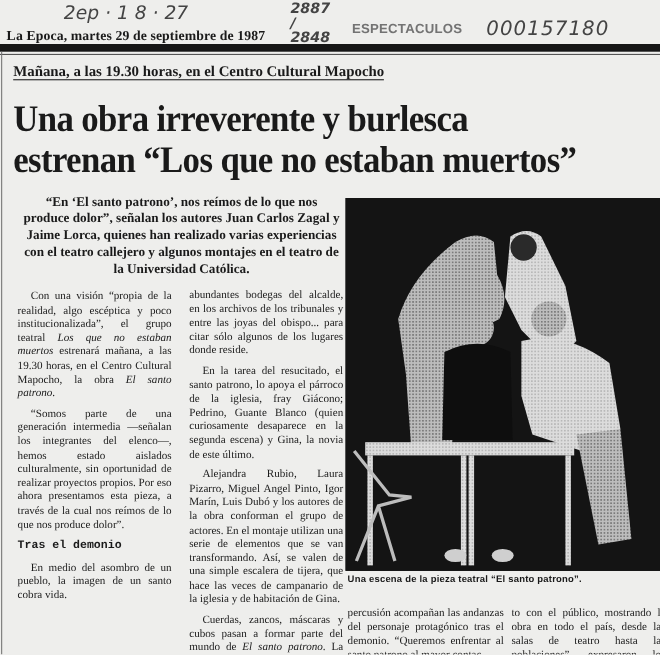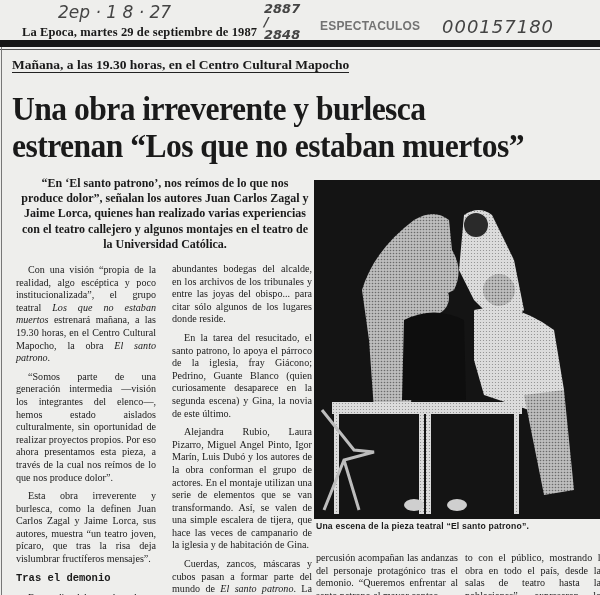--- a/index.html
+++ b/index.html
@@ -3,21 +3,21 @@
 <meta charset="utf-8">
 <style>
   html, body { margin:0; padding:0; }
   body {
     width:600px; height:595px; overflow:hidden; position:relative;
     background:#eeeeec;
     font-family:"Liberation Serif", serif; color:#1a1a1a;
   }
   .abs { position:absolute; }
   .hand { font-family:"DejaVu Sans", sans-serif; font-weight:300; color:#444; font-style:italic; }
-  .masthead-left { left:22px; top:25px; font-size:12.5px; font-weight:bold; letter-spacing:0.1px; }
+  .masthead-left { left:6px; top:25px; font-size:12.5px; font-weight:bold; letter-spacing:0.1px; }
   .section { left:320px; top:19px; font-family:"Liberation Sans", sans-serif; font-weight:900; font-size:12px; letter-spacing:0.2px; color:#737373; }
   .rule { left:0; top:40px; width:600px; height:7px; background:#161616; }
   .rule2 { left:0; top:49px; width:600px; height:1px; background:#555; }
   .leftborder { left:1px; top:47px; width:1px; height:548px; background:#777; }
   .kicker { left:12px; top:57px; font-size:13.5px; font-weight:bold; border-bottom:1px solid #222; line-height:15px; }
   .headline { left:12px; top:90px; width:590px; font-size:34px; line-height:37px; font-weight:bold; letter-spacing:-0.6px; transform:scaleX(0.93); transform-origin:left top; white-space:nowrap; }
   .lede { left:20px; top:176px; width:290px; font-size:12px; line-height:15.2px; font-weight:bold; text-align:center; }
   .col { font-size:10.1px; line-height:12.6px; text-align:justify; hyphens:manual; }
   .col p { margin:0 0 6px 0; text-indent:12px; }
   .col h4 { margin:6px 0 8px 0; font-size:10.5px; font-weight:bold; font-family:Liberation Mono, monospace; }
@@ -45,22 +45,21 @@
 <div class="abs kicker">Mañana, a las 19.30 horas, en el Centro Cultural Mapocho</div>
 <div class="abs headline">
   <div>Una obra irreverente y burlesca</div>
   <div>estrenan “Los que no estaban muertos”</div>
 </div>
 
 <div class="abs lede">“En ‘El santo patrono’, nos reímos de lo que nos produce dolor”, señalan los autores Juan Carlos Zagal y Jaime Lorca, quienes han realizado varias experiencias con el teatro callejero y algunos montajes en el teatro de la Universidad Católica.</div>
 
 <div class="abs col col1">
   <p><span>Con una visión “propia de la realidad, algo escéptica y poco institucionalizada”, el grupo teatral </span><i>Los que no estaban muertos</i><span> estrenará mañana, a las 19.30 horas, en el Centro Cultural Mapocho, la obra </span><i>El santo patrono</i><span>.</span></p>
-  <p>“Somos parte de una generación intermedia —visión los integrantes del elenco—, hemos estado aislados culturalmente, sin oportunidad de realizar proyectos propios. Por eso ahora presentamos esta pieza, a través de la cual nos reímos de lo que nos produce dolor”.</p>
-  <p>Esta obra irreverente y burlesca, como la definen Juan Carlos Zagal y Jaime Lorca, sus autores, muestra “un teatro joven, pícaro, que tras la risa deja vislumbrar fructíferos mensajes”.</p>
+  <p>“Somos parte de una generación intermedia —señalan los integrantes del elenco—, hemos estado aislados culturalmente, sin oportunidad de realizar proyectos propios. Por eso ahora presentamos esta pieza, a través de la cual nos reímos de lo que nos produce dolor”.</p>
   <h4>Tras el demonio</h4>
   <p>En medio del asombro de un pueblo, la imagen de un santo cobra vida.</p>
 
 </div>
 
 <div class="abs col col2">
   <p style="text-indent:0">abundantes bodegas del alcalde, en los archivos de los tribunales y entre las joyas del obispo... para citar sólo algunos de los lugares donde reside.</p>
   <p>En la tarea del resucitado, el santo patrono, lo apoya el párroco de la iglesia, fray Giácono; Pedrino, Guante Blanco (quien curiosamente desaparece en la segunda escena) y Gina, la novia de este último.</p>
   <p>Alejandra Rubio, Laura Pizarro, Miguel Angel Pinto, Igor Marín, Luis Dubó y los autores de la obra conforman el grupo de actores. En el montaje utilizan una serie de elementos que se van transformando. Así, se valen de una simple escalera de tijera, que hace las veces de campanario de la iglesia y de habitación de Gina.</p>
   <p><span>Cuerdas, zancos, máscaras y cubos pasan a formar parte del mundo de </span><i>El santo patrono</i><span>. La funcionalidad e imaginación escenográfica cumplieron uno de los principales desafíos de </span></p>

